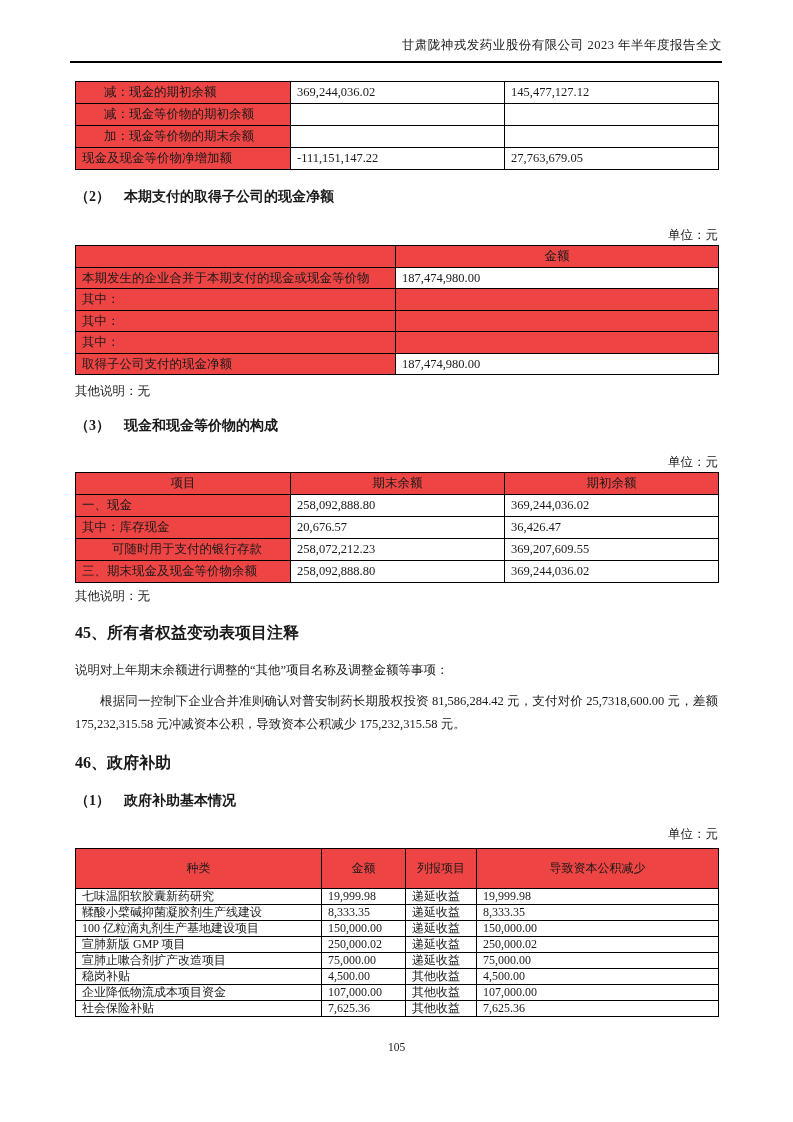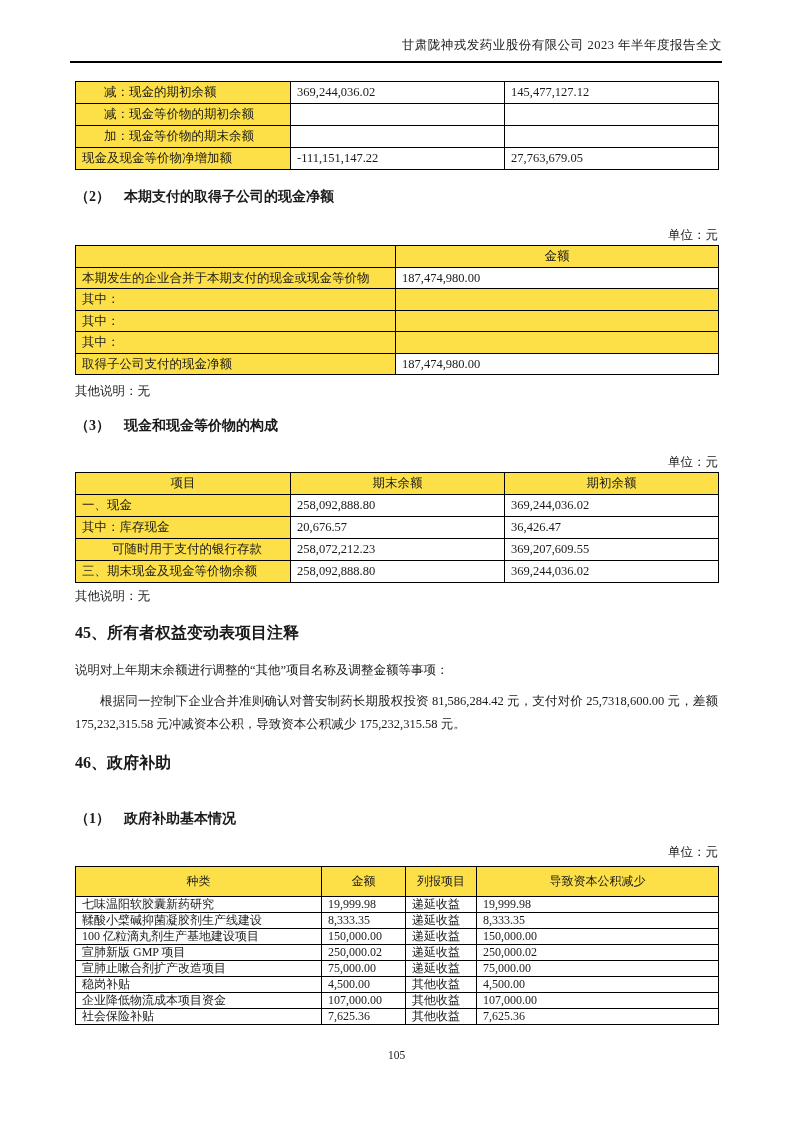--- a/index.html
+++ b/index.html
@@ -20,21 +20,21 @@
   }
   .pagehead .title {
     display: block; text-align: right;
     font-size: 12.5px; line-height: 16px; letter-spacing: .5px;
   }
   
   table { border-collapse: collapse; table-layout: fixed; width: 643px;
           font-size: 12.5px; border: 1.5px solid #000; }
   td { border: 1px solid #000; padding: 0 6px; height: 22px;
        line-height: 1.15; overflow: hidden; white-space: nowrap; }
-  .g { background: #fde047; }
+  .g { background: #ef4444; }
   .c { text-align: center; }
   .r { text-align: left; }
   .ind { padding-left: 28px; }
   .ind2 { padding-left: 36px; }
   
   .h-num { font-weight: bold; font-size: 16px; line-height: 20px; }
   .h-sub { font-weight: bold; font-size: 14px; line-height: 20px; }
   .unit { text-align: right; font-size: 12.5px; line-height: 18px; }
   .note { font-size: 12.5px; line-height: 18px; }
   .para { font-size: 12.5px; line-height: 23px; text-align: justify; }
@@ -47,25 +47,25 @@
   .t2 td { height: 21.5px; }
   .n2 { margin-top: 7px; }
   .h3x { margin-top: 16px; }
   .u3 { margin-top: 17px; }
   .t3 { margin-top: 1px; }
   .n3 { margin-top: 4px; }
   .h45 { margin-top: 18px; }
   .p45a { margin-top: 16px; }
   .p45b { margin-top: 8px; }
   .h46 { margin-top: 17px; }
-  .h461 { margin-top: 36px; }
+  .h461 { margin-top: 18px; }
   .u4 { margin-top: 14px; }
   .t4 { margin-top: 5px; }
   .t4 td { height: 16px; font-size: 12px; }
-  .t4 td.hd { height: 30px; }
+  .t4 td.hd { height: 40px; }
   .pagenum { margin-top: 24px; text-align: center; font-size: 11.5px;
              width: 643px; }
 </style>
 </head>
 <body>
 
 <div class="content">
 
   <div class="pagehead">
     <span class="title">甘肃陇神戎发药业股份有限公司 2023 年半年度报告全文</span>

